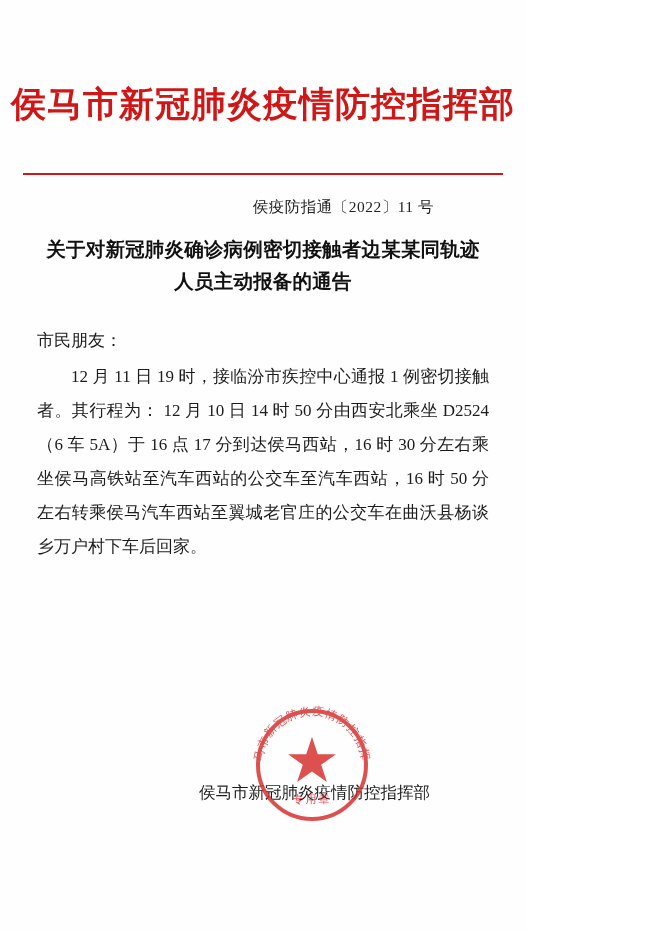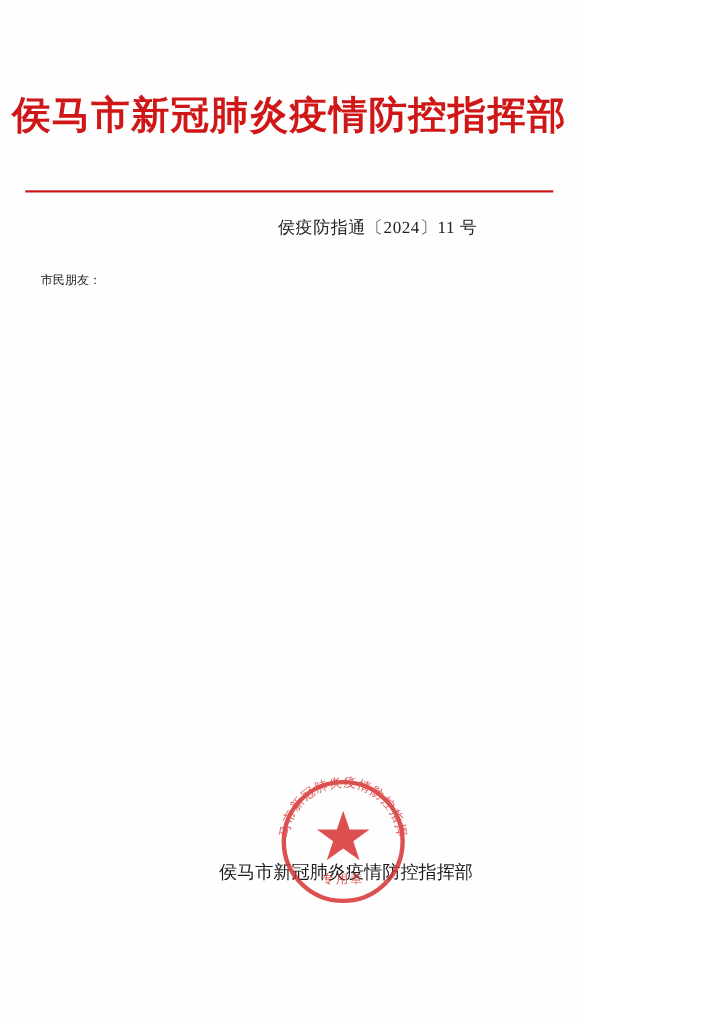--- a/index.html
+++ b/index.html
@@ -62,21 +62,21 @@
     font-weight: bold;
     line-height: 1.65;
     color: #111;
     letter-spacing: 0.2px;
   }
 
   
   .body-wrap {
     margin: 26px auto 0 auto;
     width: 452px;
-    font-size: 11px;
+    font-size: 17px;
     line-height: 2.0;
     color: #1c1c1c;
     text-align: justify;
     text-justify: inter-ideograph;
   }
   .salutation {
     margin: 0 0 2px 0;
   }
   .para {
     margin: 0;
@@ -109,25 +109,27 @@
 </head>
 <body>
 
 <div class="page">
 
   <div class="masthead">
     <div class="masthead-title">侯马市新冠肺炎疫情防控指挥部</div>
     <div class="masthead-rule"></div>
   </div>
 
-  <div class="doc-number">侯疫防指通〔2024〕11 号</div>
+  <div class="doc-number">侯疫防指通〔2022〕11 号</div>
 
+  <div class="doc-headline">关于对新冠肺炎确诊病例密切接触者边某某同轨迹人员主动报备的通告</div>
 
   <div class="body-wrap">
     <p class="salutation">市民朋友：</p>
+    <p class="para">12 月 11 日 19 时，接临汾市疾控中心通报 1 例密切接触者。其行程为： 12 月 10 日 14 时 50 分由西安北乘坐 D2524（6 车 5A）于 16 点 17 分到达侯马西站，16 时 30 分左右乘坐侯马高铁站至汽车西站的公交车至汽车西站，16 时 50 分左右转乘侯马汽车西站至翼城老官庄的公交车在曲沃县杨谈乡万户村下车后回家。</p>
   </div>
 
   <div class="sign-block">
     <div>侯马市新冠肺炎疫情防控指挥部</div>
   </div>
 
   <div class="seal">
     <svg viewBox="0 0 140 140" width="140" height="140" xmlns="http://www.w3.org/2000/svg">
       <defs>
         <path id="sealArc" d="M 70,70 m -52,0 a 52,52 0 1,1 104,0" fill="none"></path>

